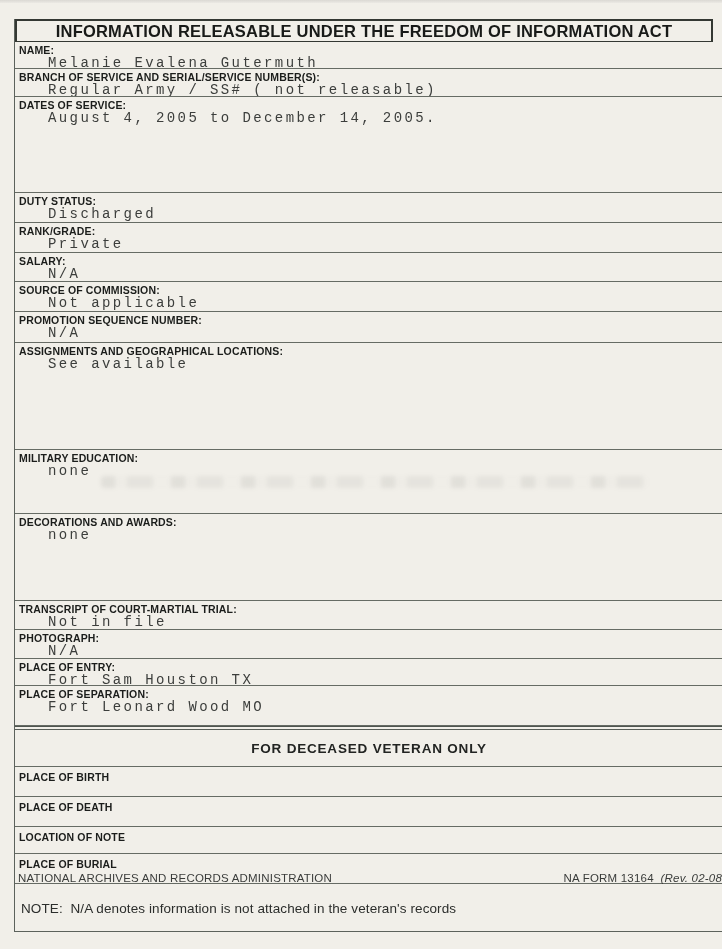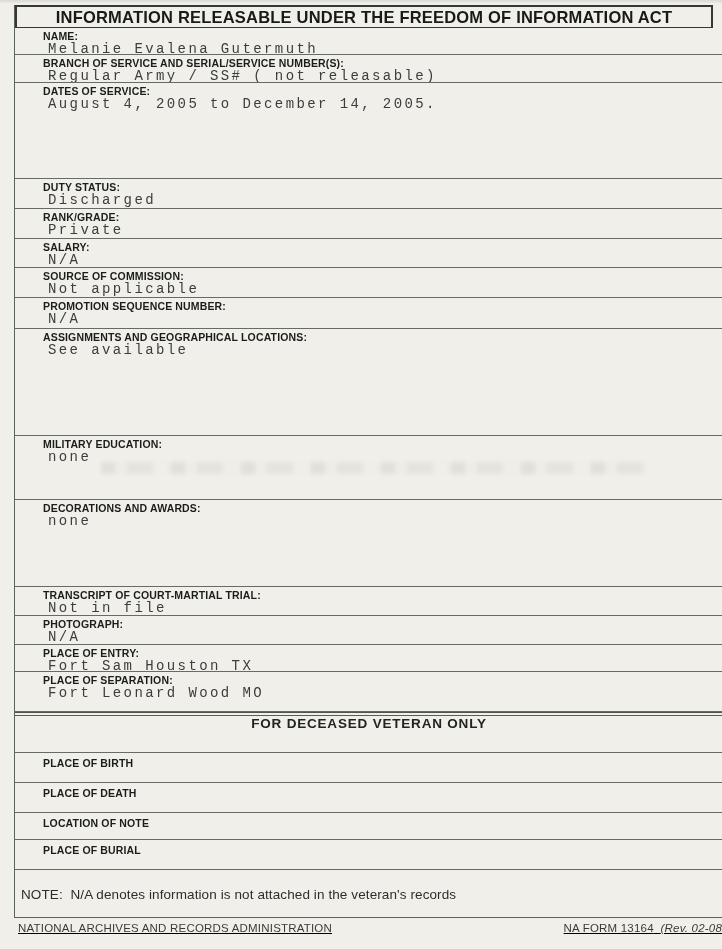--- a/index.html
+++ b/index.html
@@ -9,21 +9,21 @@
     overflow:hidden;
     position:relative;
     font-family:"Liberation Sans", sans-serif;
     -webkit-font-smoothing:antialiased;
   }
   
   .scan-edge{position:absolute;top:0;left:0;width:722px;height:3px;
     background:linear-gradient(#c9c7c2,#e7e5e0);opacity:.55;}
 
   .form-box{
-    position:absolute;left:14px;top:5px;width:708px;
+    position:absolute;left:14px;top:19px;width:708px;
     border-left:1px solid #5c625c;
     background:transparent;
   }
   .title-box{
     width:694px;height:20px;
     border:2px solid #343833;
     border-bottom-width:1px;
     display:flex;align-items:center;justify-content:center;
   }
   .title-box span{
@@ -31,40 +31,40 @@
     letter-spacing:.2px;white-space:nowrap;
   }
   .row{
     position:relative;
     border-bottom:1px solid #666b64;
     overflow:hidden;
   }
   .row .lbl{
     font-size:10.5px;font-weight:700;color:#1b1d1b;
     letter-spacing:.15px;
-    padding:2px 0 0 4px;line-height:12px;white-space:nowrap;margin-left:24px;
+    padding:2px 0 0 4px;line-height:12px;white-space:nowrap;
   }
   .row .val{
     font-family:"Liberation Mono", monospace;
     font-size:14px;color:#3c3e3c;
     letter-spacing:2.4px;
     padding-left:33px;line-height:15px;margin-top:0;
     white-space:pre;
   }
   
   .r0{height:26px}.r1{height:27px}.r2{height:95px}.r3{height:29px}
   .r4{height:29px}.r5{height:28px}.r6{height:29px}.r7{height:30px}
   .r8{height:106px}.r9{height:63px}.r10{height:86px}.r11{height:28px}
   .r12{height:28px}.r13{height:26px}.r14{height:39px}
 
   .double-sep{height:2px;border-top:1px solid #4f554f;border-bottom:1px solid #575d57;}
 
   .deceased-header{
     height:36px;border-bottom:1px solid #666b64;
-    display:flex;align-items:flex-start;justify-content:center;
+    display:flex;align-items:center;justify-content:center;
   }
   .deceased-header span{
     font-size:13.5px;font-weight:700;color:#222422;letter-spacing:.8px;
   }
   .d0{height:29px}.d1{height:29px}.d2{height:26px}.d3{height:29px}
   .drow .lbl{padding-top:4px;}
 
   .note-row{height:47px;border-bottom:1px solid #5c625c;}
   .note-row .note-text{
     font-size:13.5px;color:#2c2e2c;
@@ -74,22 +74,22 @@
   
   .smudge{
     position:absolute;left:86px;top:26px;width:548px;height:12px;
     background:repeating-linear-gradient(90deg,
       rgba(110,110,105,.22) 0 14px, rgba(110,110,105,.04) 14px 26px,
       rgba(110,110,105,.16) 26px 52px, rgba(110,110,105,.02) 52px 70px);
     filter:blur(2.2px);opacity:.55;border-radius:4px;
   }
 
   .footer{
-    position:absolute;left:14px;top:922px;width:708px;
-    display:flex;justify-content:space-between;align-items:flex-end;text-decoration:underline;
+    position:absolute;left:14px;top:872px;width:708px;
+    display:flex;justify-content:space-between;align-items:flex-end;
   }
   .footer .agency{
     font-size:11.5px;color:#3a3c3a;letter-spacing:.2px;padding-left:4px;white-space:nowrap;
   }
   .footer .formno{
     font-size:11.5px;color:#3a3c3a;letter-spacing:.2px;white-space:nowrap;
   }
   .footer .rev{font-style:italic;}
 </style>
 </head>

